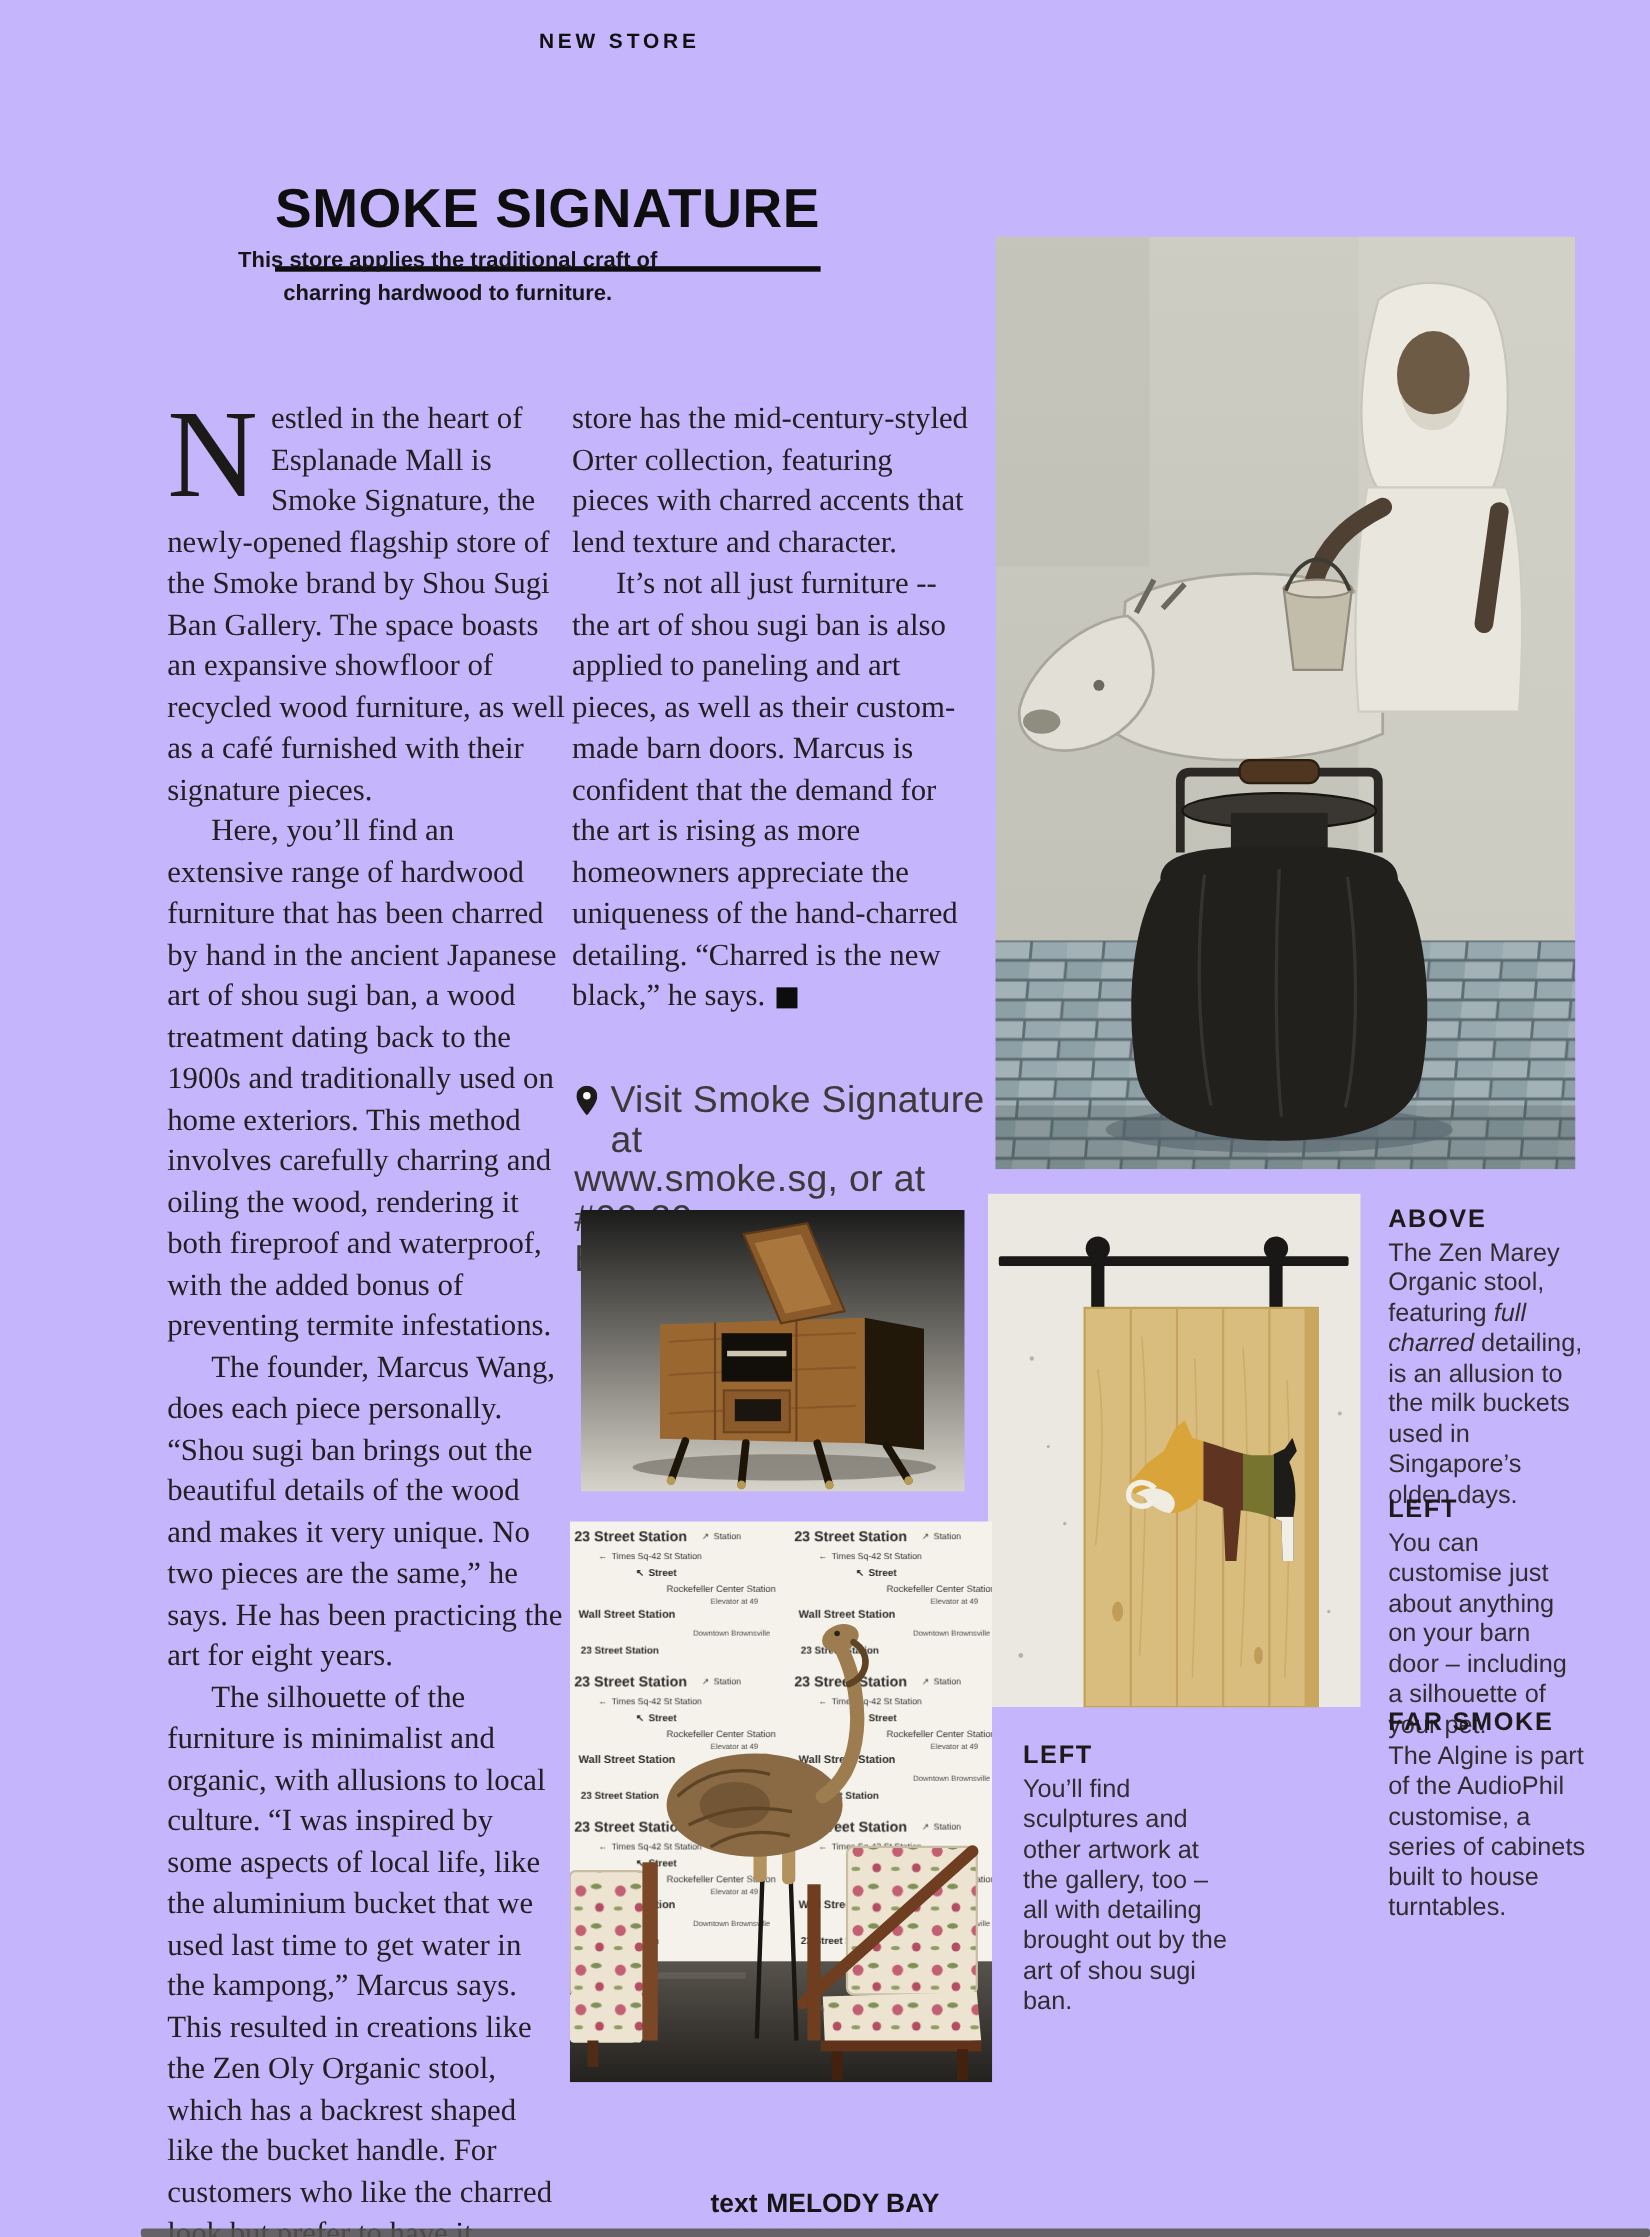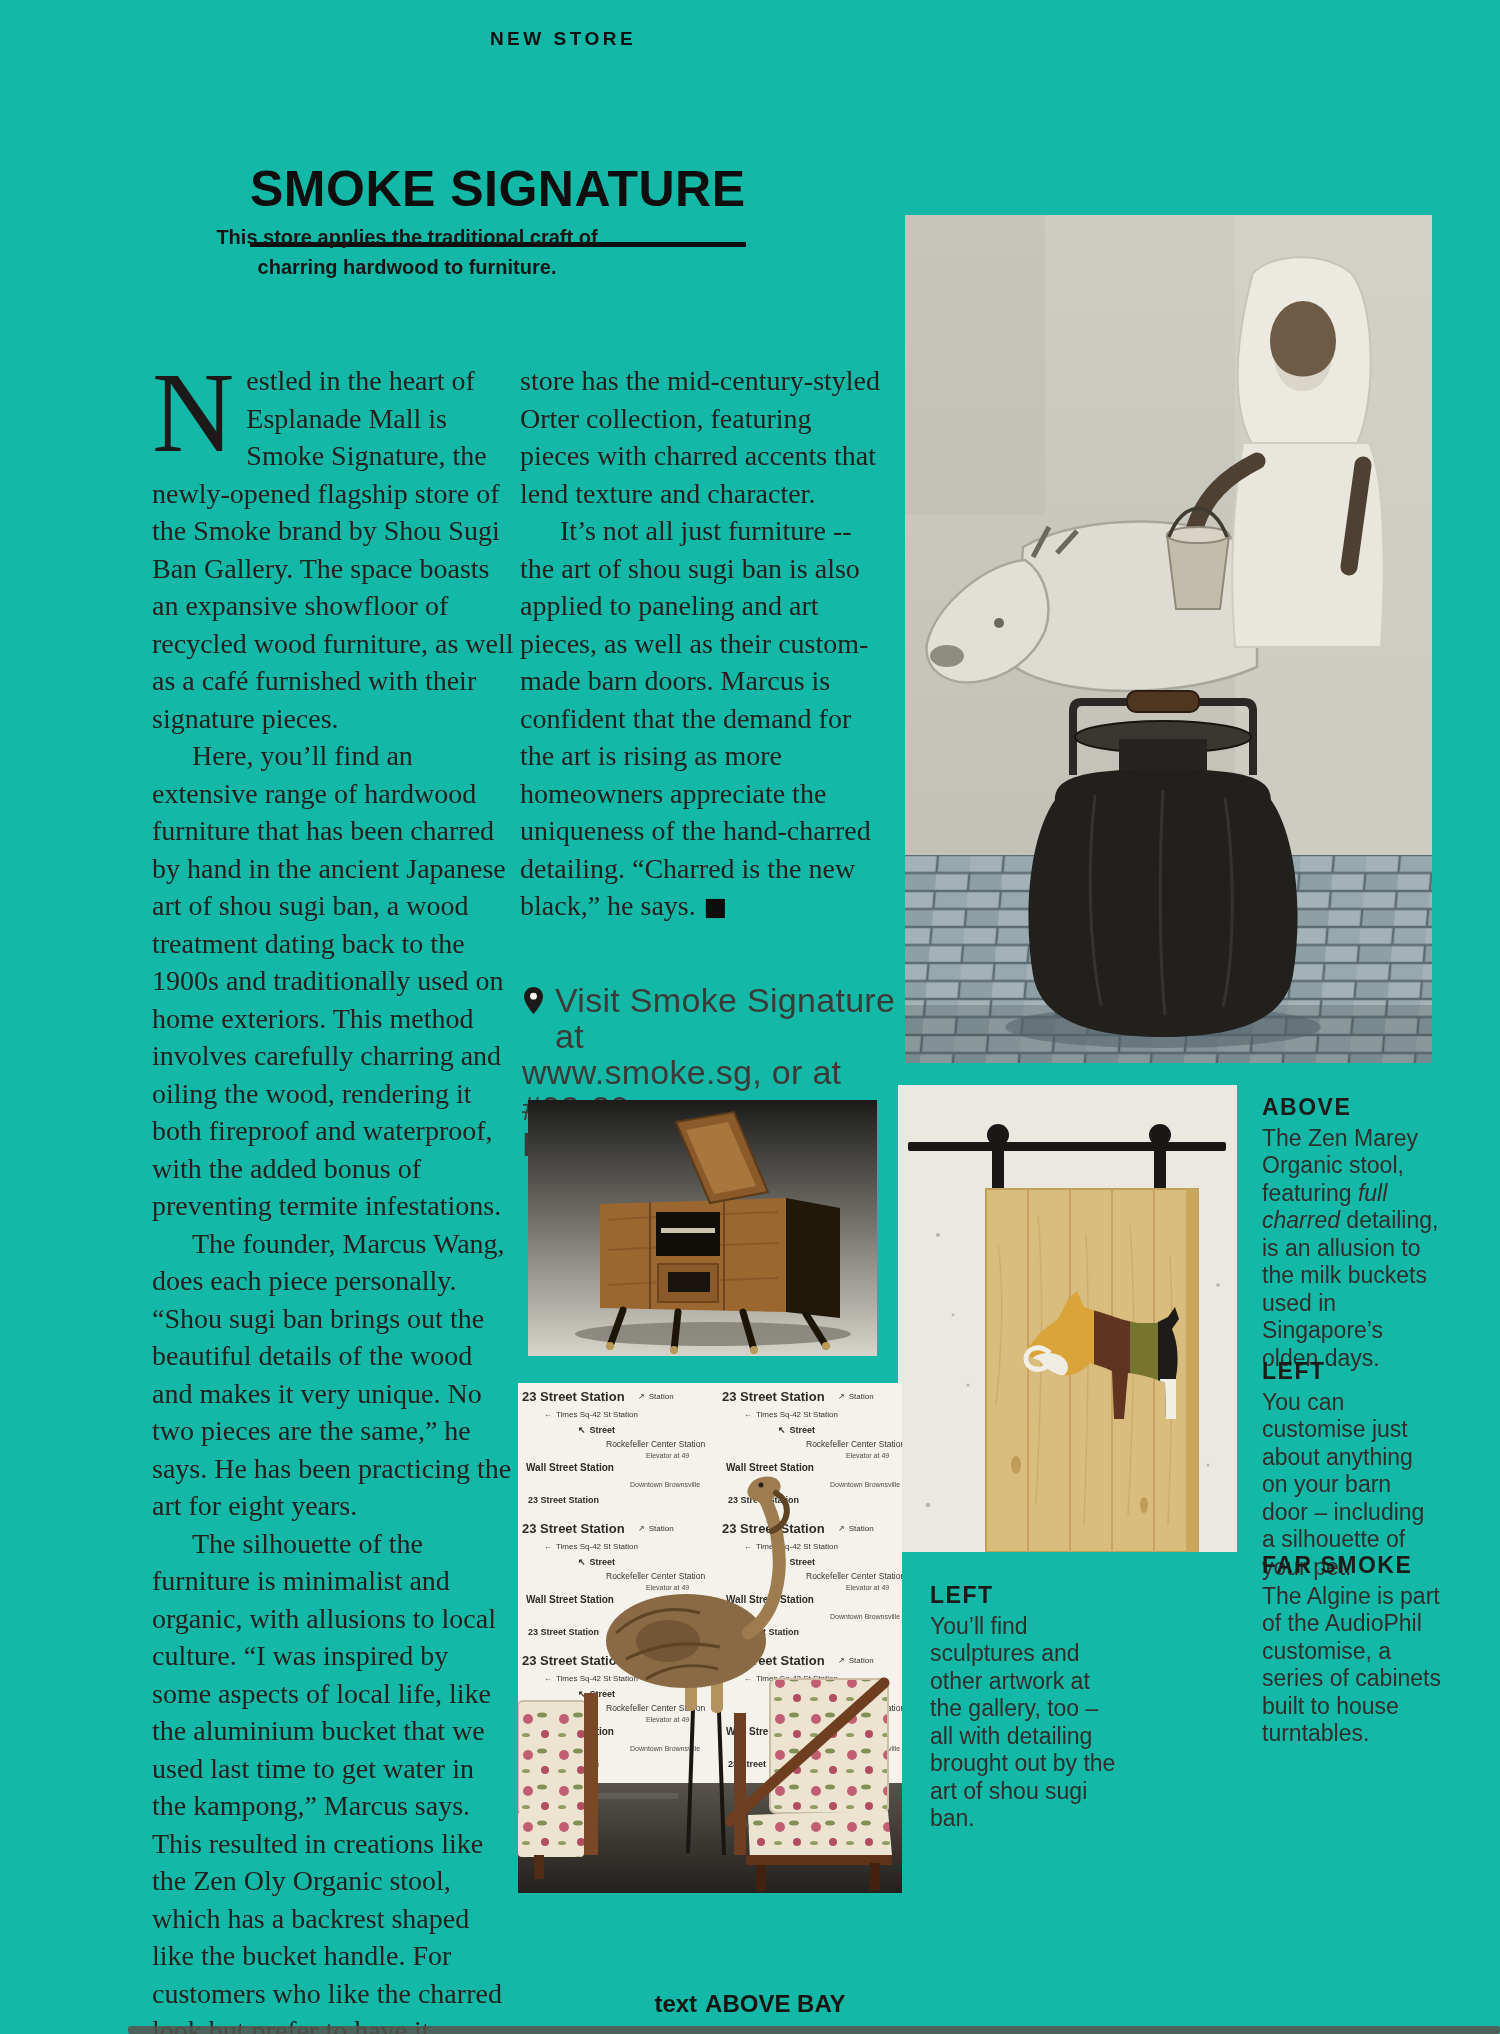--- a/index.html
+++ b/index.html
@@ -1,16 +1,16 @@
 <!DOCTYPE html>
 <html><head>
 <meta charset="utf-8">
 <style>
   html,body{margin:0;padding:0;background:#e8e8e6;}
-  .page{position:relative;width:1500px;height:2034px;background:#14b8a6;overflow:hidden;
+  .page{position:relative;width:1500px;height:2034px;background:#c4b5fd;overflow:hidden;
         font-family:"Liberation Sans",sans-serif;color:#1f1e1c;margin:0 auto;}
   
   .kicker{position:absolute;top:28px;left:563px;transform:translateX(-50%);
           font-weight:700;font-size:19px;letter-spacing:3.5px;color:#111;white-space:nowrap;}
   .title{position:absolute;top:160px;left:250px;margin:0;font-weight:800;font-size:50px;
          letter-spacing:.5px;color:#0e0e0e;border-bottom:5px solid #0e0e0e;padding-bottom:24px;
          white-space:nowrap;}
   .deck{position:absolute;top:222px;left:407px;transform:translateX(-50%);width:440px;margin:0;
         text-align:center;font-weight:700;font-size:20px;line-height:30px;color:#161616;}
   
@@ -294,17 +294,17 @@
     <div class="cap-label">FAR SMOKE</div>
     <div class="cap-text">The Algine is part of the AudioPhil customise, a series of cabinets built to house turntables.</div>
   </aside>
 
   <aside class="caption cap-left-gallery">
     <div class="cap-label">LEFT</div>
     <div class="cap-text">You’ll find sculptures and other artwork at the gallery, too – all with detailing brought out by the art of shou sugi ban.</div>
   </aside>
 
   <div class="credit">
-    <span class="lbl">text</span><span>ABOVE BAY</span>
+    <span class="lbl">text</span><span>MELODY BAY</span>
   </div>
 
   <div class="page-edge"></div>
 </div>
 
 </body></html>

